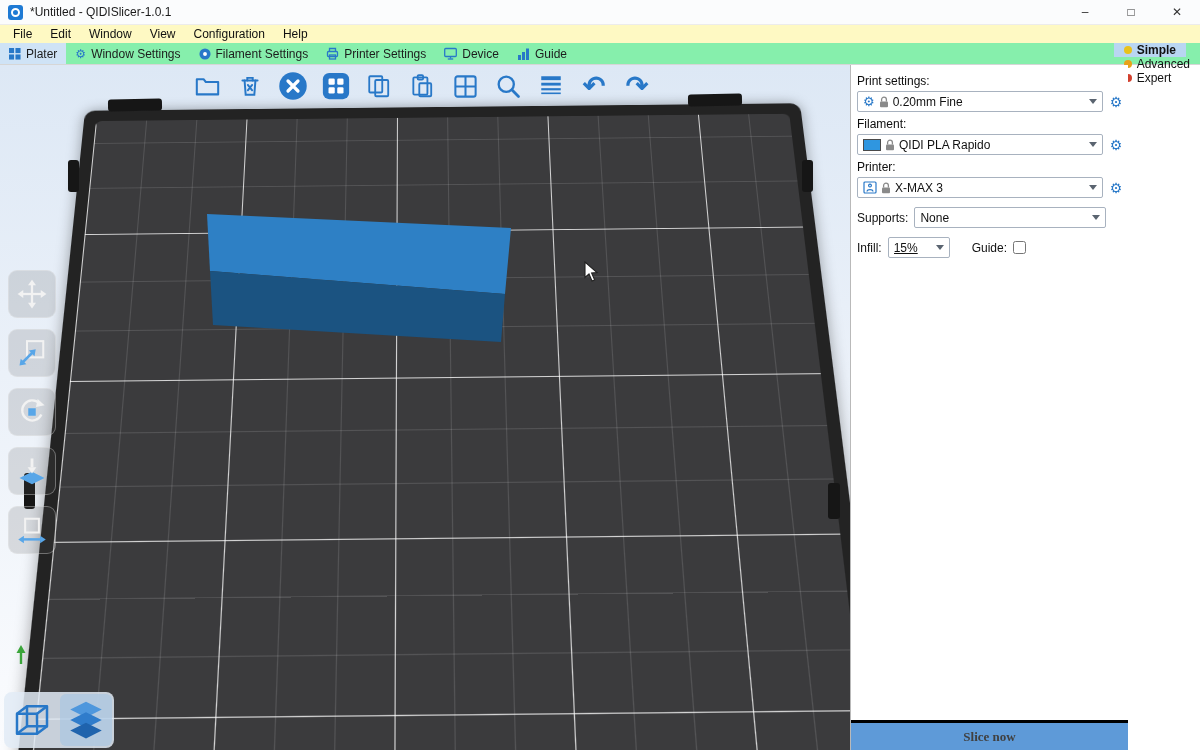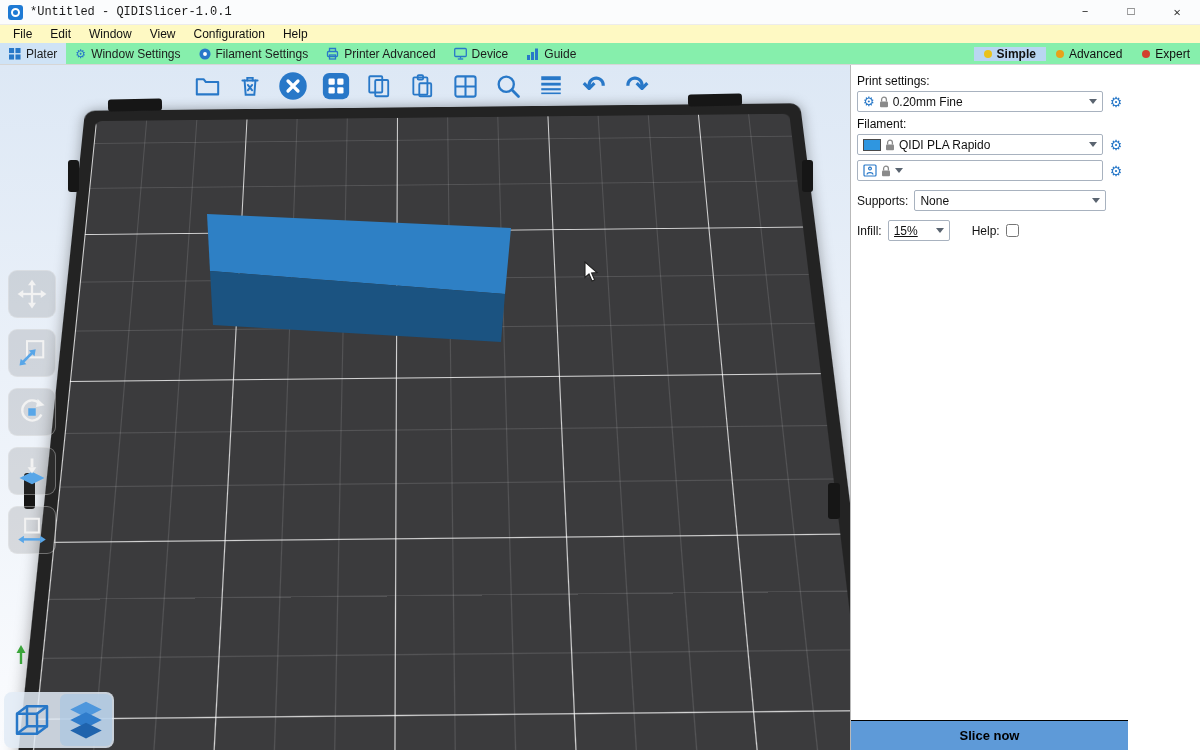--- a/index.html
+++ b/index.html
@@ -1,37 +1,37 @@
 <!DOCTYPE html>
 <html><head>
 <meta charset="utf-8">
 <style>
   * { box-sizing: border-box; margin: 0; padding: 0; }
   html,body { width:1200px; height:750px; overflow:hidden; }
   body { font-family:"Liberation Sans", sans-serif; background:#fff; position:relative; color:#111; }
 
   
-  .titlebar { height:25px; background:#fbfcfd; border-bottom:1px solid #ececec; display:flex; align-items:center;font-family:Liberation Mono, monospace; }
+  .titlebar { height:25px; background:#fbfcfd; border-bottom:1px solid #ececec; display:flex; align-items:center; }
   .app-icon { width:15px; height:15px; background:#1e7ad4; border-radius:3px; margin:0 7px 0 8px; position:relative; flex:none; }
   .app-icon::after { content:""; position:absolute; inset:3px; border:2px solid #fff; border-radius:50%; }
   .title-text { font-size:12px; color:#1b1b1b; }
   .win-controls { margin-left:auto; display:flex; height:100%; }
   .win-btn { width:46px; display:flex; align-items:center; justify-content:center; font-size:12px; color:#333; }
 
   
   .menubar { height:18px; background:#fef9c3; display:flex; align-items:center; padding-left:4px; }
   .menu-item { font-size:12px; padding:0 9px; color:#101010; }
 
   
   .tabbar { height:22px; background:#86efac; border-bottom:1px solid #d6d6d6; display:flex; align-items:stretch; }
   .tab { display:flex; align-items:center; gap:5px; padding:0 9px; font-size:12px; color:#1c1c1c; white-space:nowrap; }
   .tab.active { background:#cfe3f6; }
   .tab svg, .mode svg { display:block; flex:none; }
   .tab-gear { color:#2878c8; font-size:12px; line-height:1; }
-  .modes { margin-left:auto; display:flex; align-items:center; }
+  .modes { margin-left:auto; display:flex; align-items:flex-start;flex-direction:column; }
   .mode { display:flex; align-items:center; gap:5px; padding:0 10px; font-size:12px; }
   .mode.active { background:#b9d6f2; font-weight:bold; }
   .dot { width:8px; height:8px; border-radius:50%; flex:none; }
   .dot-simple { background:#e9c21c; }
   .dot-advanced { background:#e8a21a; }
   .dot-expert { background:#d2402e; }
 
   
   .viewport { position:absolute; left:0; top:65px; width:850px; height:685px; overflow:hidden;
               background:linear-gradient(180deg,#dde8f5 0%,#e8eff8 35%,#fbfcfe 100%); }
@@ -80,22 +80,22 @@
   .chevron { width:0; height:0; border-left:4px solid transparent; border-right:4px solid transparent;
              border-top:5px solid #5a6470; flex:none; }
   .gear-glyph { color:#2878c8; font-size:13px; line-height:1; flex:none; }
   .side-gear { font-size:14px; color:#2878c8; margin-left:5px; width:16px; text-align:center; flex:none; }
   .swatch { width:18px; height:12px; background:#2f96e0; border:1px solid #4a4a4a; flex:none; }
   .row { display:flex; align-items:center; gap:6px; margin-top:9px; padding-right:18px; font-size:12px; }
   .combo.small { flex:none; width:62px;text-decoration:underline; }
   .brim-lbl { margin-left:16px; }
   .brim-box { width:13px; height:13px; margin:0; }
   .slice-btn { position:absolute; left:0; bottom:0; width:100%; height:30px; background:#5e9ad8;
-               border-top:1px solid #000000; display:flex; align-items:center; justify-content:center;
-               font-size:13px; font-weight:bold; color:#000000; }
+               border-top:3px solid #000000; display:flex; align-items:center; justify-content:center;
+               font-size:13px; font-weight:bold; color:#404040;font-family:Liberation Serif, serif; }
 </style>
 </head>
 <body>
 
 <div class="titlebar">
   <span class="app-icon"></span>
   <span class="title-text">*Untitled - QIDISlicer-1.0.1</span>
   <div class="win-controls">
     <span class="win-btn">–</span>
     <span class="win-btn">□</span>
@@ -136,21 +136,21 @@
     <span>Filament Settings</span>
   </div>
   <div class="tab">
     <svg width="13" height="13" viewBox="0 0 13 13">
         <g fill="none" stroke="#2878c8" stroke-width="1.3">
           <rect x="1.5" y="4.5" width="10" height="5" rx="1"></rect>
           <path d="M3.5 4.5 V1.5 h6 v3"></path>
           <rect x="3.5" y="8" width="6" height="4"></rect>
         </g>
       </svg>
-    <span>Printer Advanced</span>
+    <span>Printer Settings</span>
   </div>
   <div class="tab">
     <svg width="13" height="13" viewBox="0 0 13 13">
         <g fill="none" stroke="#2878c8" stroke-width="1.3">
           <rect x="0.7" y="1.5" width="11.6" height="8" rx="1"></rect>
           <line x1="6.5" y1="9.5" x2="6.5" y2="11.5"></line>
           <line x1="3.8" y1="12" x2="9.2" y2="12"></line>
         </g>
       </svg>
     <span>Device</span>
@@ -380,49 +380,51 @@
       <svg width="10" height="12" viewBox="0 0 10 12">
           <rect x="1" y="5.5" width="8" height="5.8" rx="1" fill="#8a8a8a"></rect>
           <path d="M2.6 5.5 V3.6 a2.4 2.4 0 0 1 4.8 0 V5.5" fill="none" stroke="#8a8a8a" stroke-width="1.3"></path>
         </svg>
       <span class="value">QIDI PLA Rapido</span>
       <span class="chevron"></span>
     </div>
     <span class="side-gear">⚙</span>
   </div>
 
+  <div class="panel-label">Printer:</div>
   <div class="combo-row">
     <div class="combo">
       <svg width="14" height="13" viewBox="0 0 14 13">
           <g fill="none" stroke="#2878c8" stroke-width="1.2">
             <rect x="1" y="1" width="12" height="11" rx="1"></rect>
             <path d="M7 3.2 a1.4 1.4 0 1 1 -0.01 0 M4 10.5 c0.5 -2.5 5.5 -2.5 6 0"></path>
           </g>
         </svg>
       <svg width="10" height="12" viewBox="0 0 10 12">
           <rect x="1" y="5.5" width="8" height="5.8" rx="1" fill="#8a8a8a"></rect>
           <path d="M2.6 5.5 V3.6 a2.4 2.4 0 0 1 4.8 0 V5.5" fill="none" stroke="#8a8a8a" stroke-width="1.3"></path>
         </svg>
+      <span class="value">X-MAX 3</span>
       <span class="chevron"></span>
     </div>
     <span class="side-gear">⚙</span>
   </div>
 
   <div class="row">
     <span>Supports:</span>
     <div class="combo">
       <span class="value">None</span>
       <span class="chevron"></span>
     </div>
   </div>
 
   <div class="row">
     <span>Infill:</span>
     <div class="combo small">
       <span class="value">15%</span>
       <span class="chevron"></span>
     </div>
-    <span class="brim-lbl">Help:</span>
+    <span class="brim-lbl">Guide:</span>
     <input type="checkbox" class="brim-box" style="">
   </div>
 
   <div class="slice-btn">Slice now</div>
 </div>
 
 </body></html>

